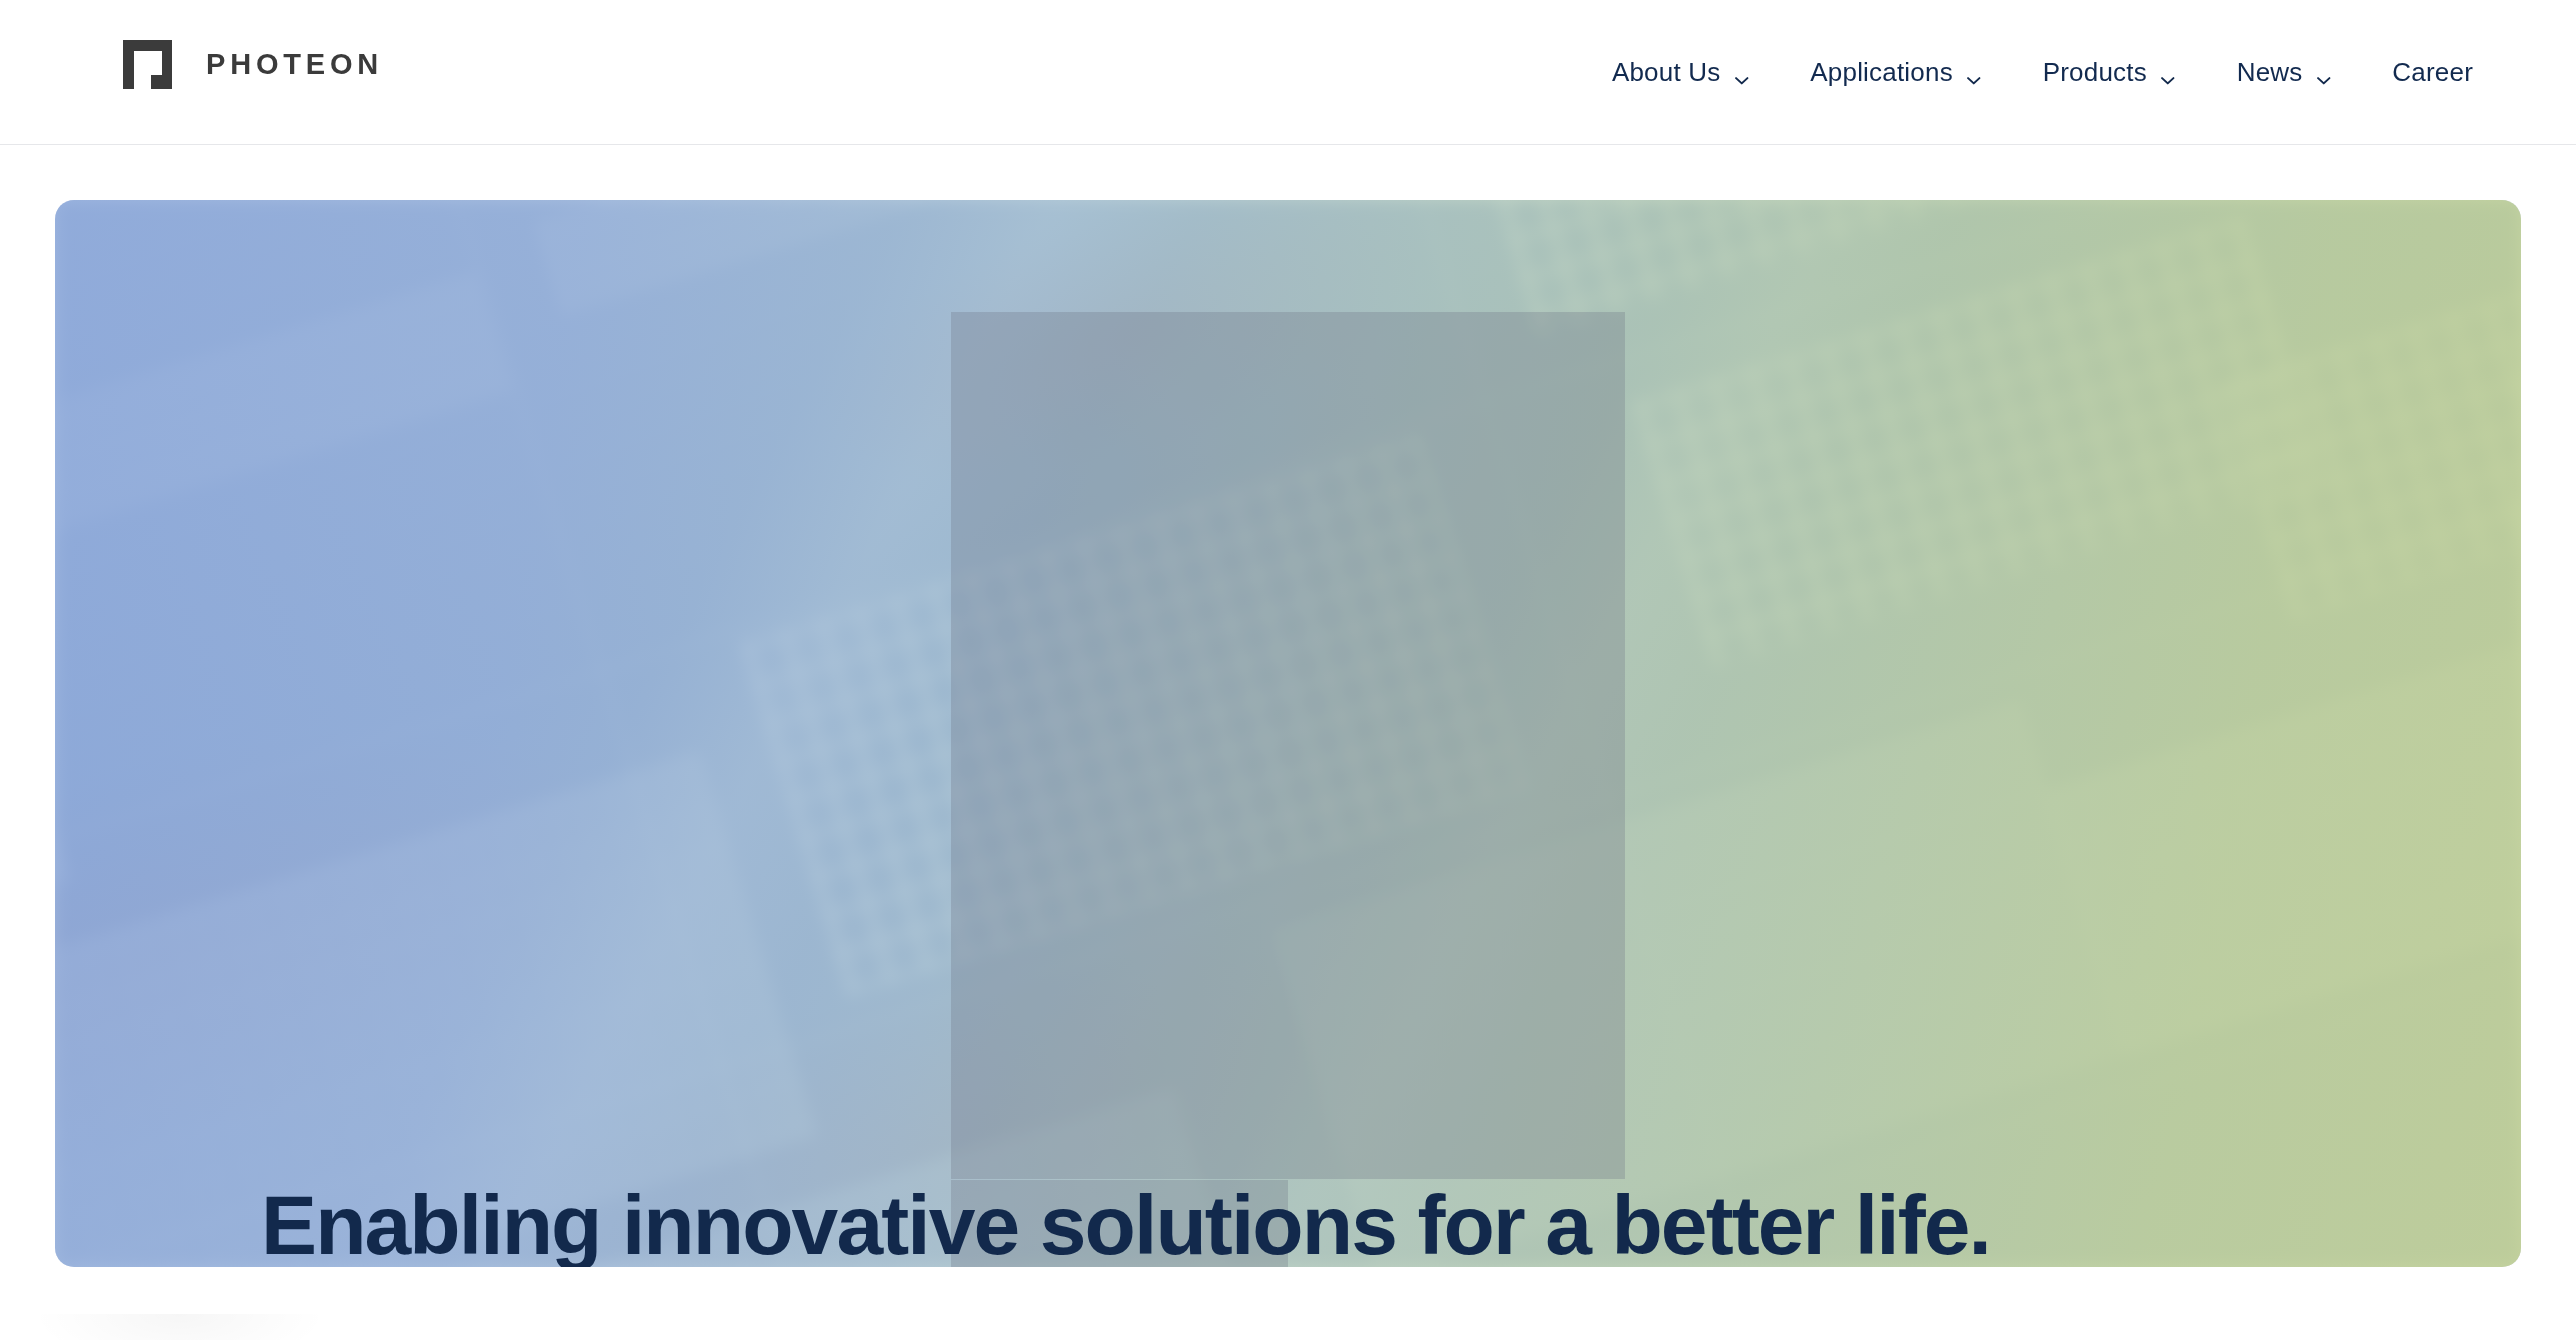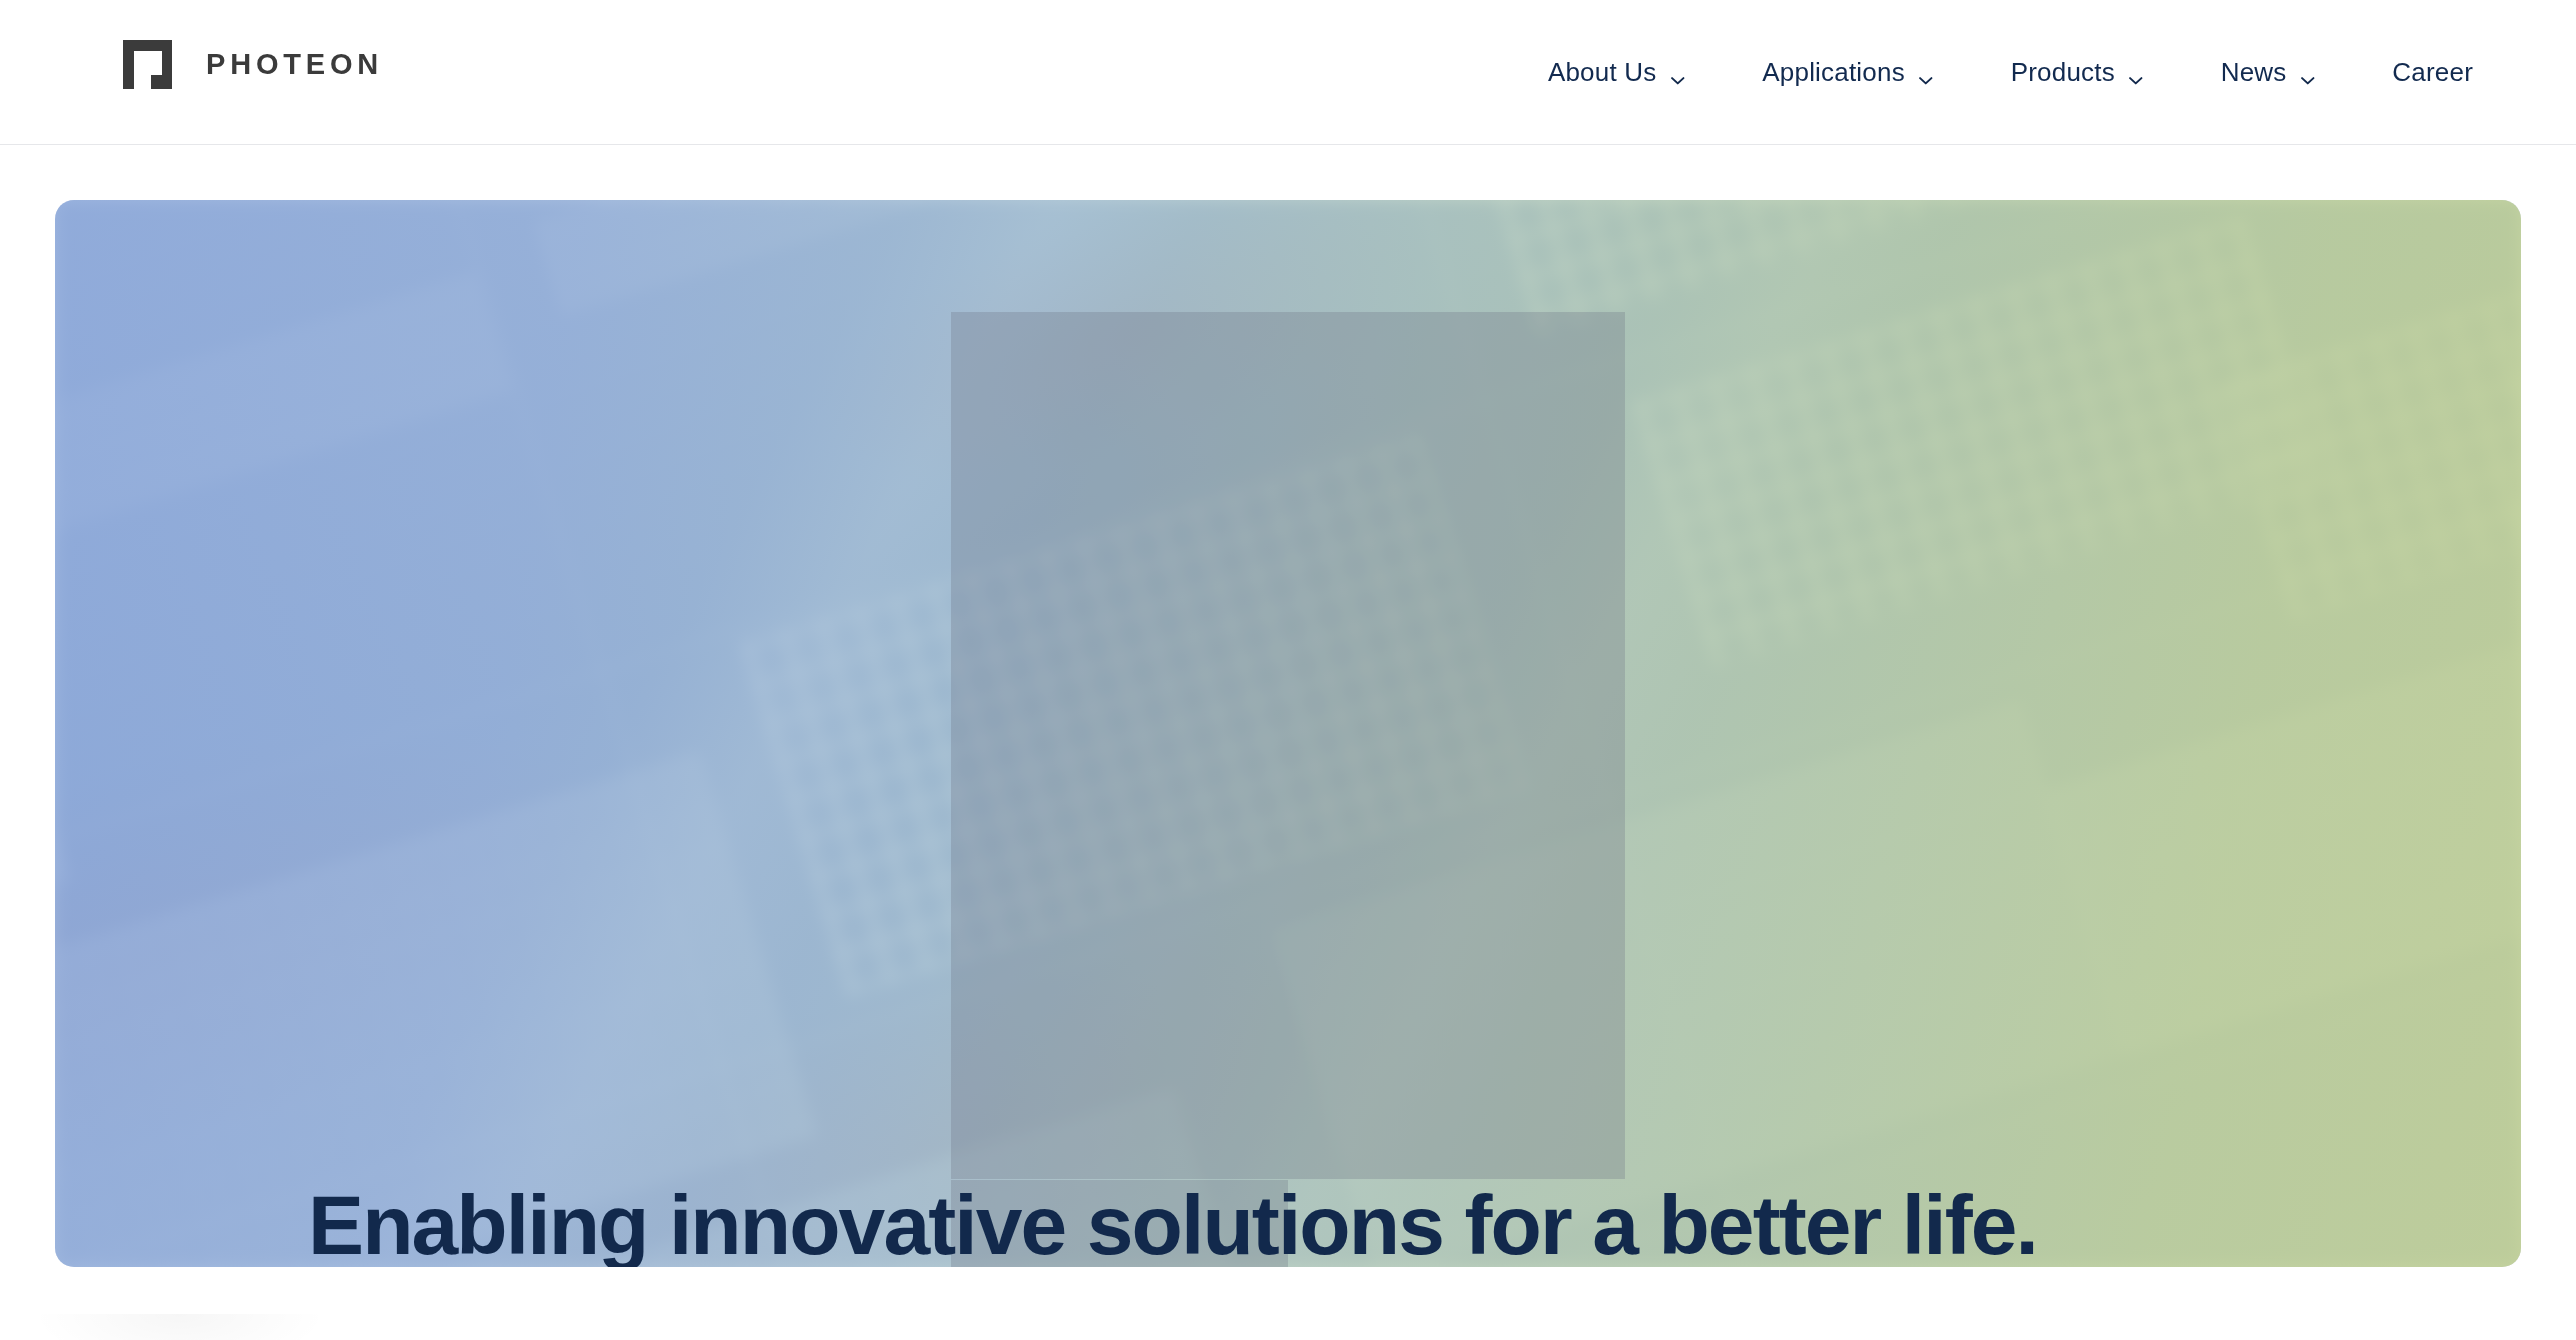--- a/index.html
+++ b/index.html
@@ -11,21 +11,21 @@
     position:absolute; left:0; top:0; width:2576px; height:145px;
     background:#ffffff; border-bottom:0.9px solid #e6e7ea;
     display:flex; align-items:center;
   }
   .brand{ position:absolute; left:123px; top:40px; display:flex; align-items:center; gap:23px; }
   .brand-mark{ position:relative; width:49px; height:49px; background:#3b3b3b; }
   .brand-mark .notch-a{ position:absolute; left:11.4px; top:11.4px; width:28px; height:38px; background:#ffffff; }
   .brand-mark .notch-b{ position:absolute; left:28px; top:35px; width:21px; height:14px; background:#3b3b3b; }
   .brand-word{ font-size:29px; letter-spacing:4.8px; font-weight:700; color:#3b3b3b; line-height:1;margin-left:11px; }
 
-  .main-nav{ position:absolute; right:103px; top:0; height:145px; display:flex; gap:16px; }
+  .main-nav{ position:absolute; right:103px; top:0; height:145px; display:flex; gap:0; }
   .nav-item{
     display:flex; align-items:center; gap:12.3px;
     color:#122a4f; font-size:26px; font-weight:400; letter-spacing:0.2px;
     padding:0 30px; cursor:pointer; white-space:nowrap;
   }
   .nav-item:last-child{ padding-right:0; }
   .chev{ display:block; width:17.5px; height:17.5px; position:relative; top:1.8px; }
 
   
   .hero{
@@ -80,21 +80,21 @@
     background:rgba(108,116,132,.30);
   }
   .panel-bottom{
     position:absolute; left:896px; top:980px; width:337px; height:175px;
     background:rgba(108,116,132,.30);
   }
 
   .hero-headline{
     position:absolute; left:206px; top:983px;
     font-size:84px; line-height:1.0; font-weight:700; letter-spacing:-1.9px;
-    color:#12294c; white-space:nowrap;margin-left:47px;
+    color:#12294c; white-space:nowrap;
   }
 
   .page-foot-glow{
     position:absolute; left:35px; top:1314px; width:289px; height:53px;
     background:radial-gradient(ellipse at center top, rgba(0,0,0,.035), rgba(0,0,0,0) 72%);
   }
 </style>
 </head>
 <body>
 

